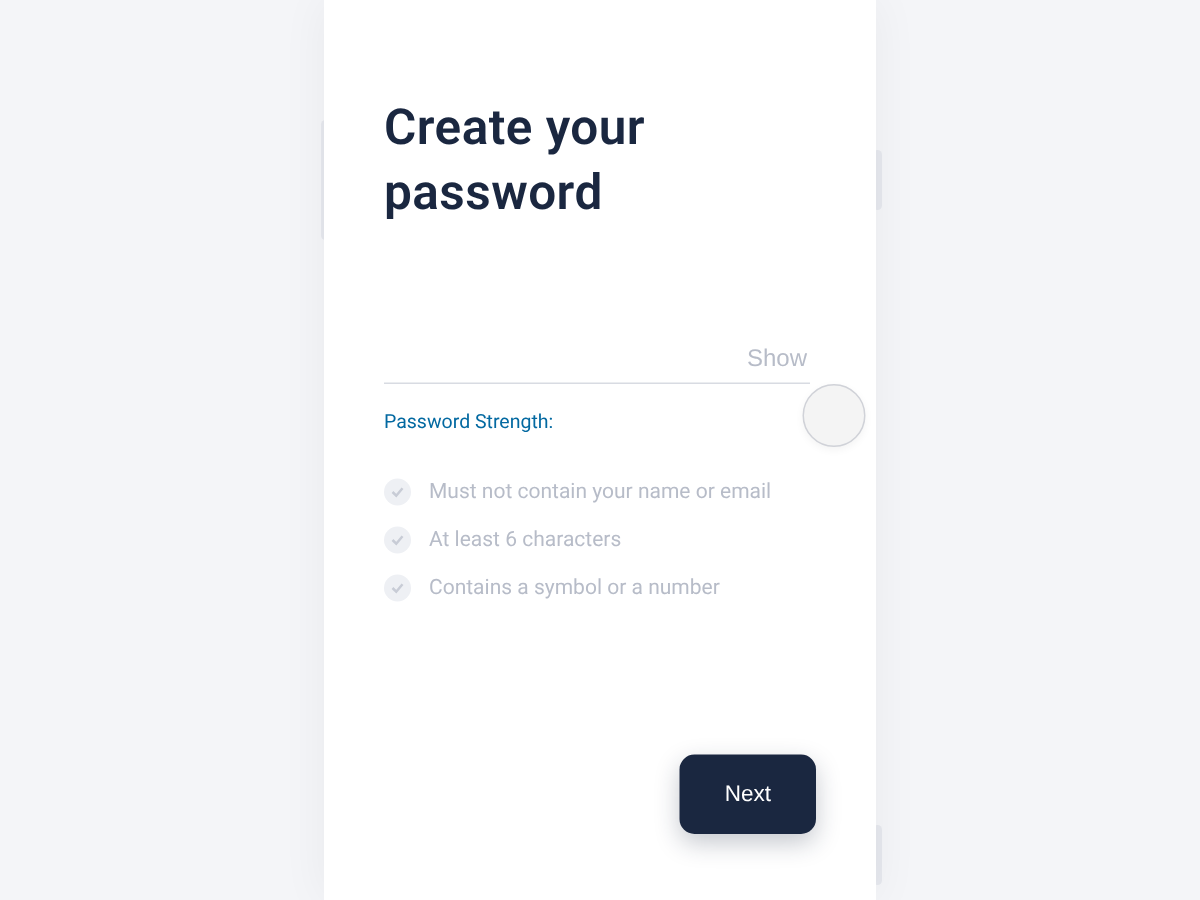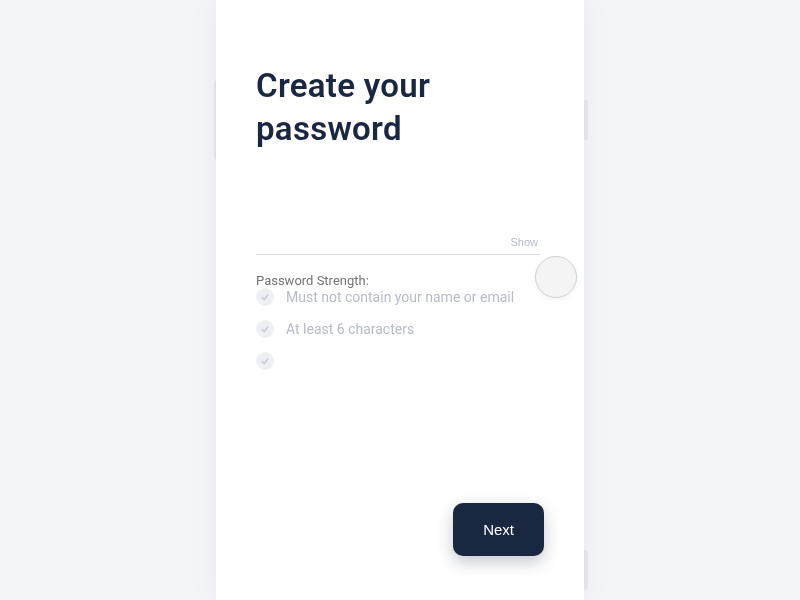--- a/index.html
+++ b/index.html
@@ -39,30 +39,31 @@
     }
     .password-input {
       flex: 1;
       border: none;
       outline: none;
       font-size: 15px;
       color: #1a2740;
       background: transparent;
     }
     .show-btn {
-      font-size: 11px;
+      font-size: 16px;
       color: #b7bcc8;
       cursor: pointer;
       background: none;
       border: none;
       padding: 0 2px;
     }
     .strength-label {
       font-size: 13px;
-      color: #737373;
+      color: #0369a1;
+      margin-bottom: 30px;
     }
     .req-list {
       list-style: none;
     }
     .req-item {
       display: flex;
       align-items: center;
       margin-bottom: 14px;
       font-size: 14px;
       color: #b7bcc8;
@@ -153,19 +154,20 @@
           </svg>
       </span>
       <span>At least 6 characters</span>
     </li>
     <li class="req-item">
       <span class="req-icon">
         <svg viewBox="0 0 12 12">
             <polyline points="2,6 5,9 10,3"></polyline>
           </svg>
       </span>
+      <span>Contains a symbol or a number</span>
     </li>
   </ul>
 
   <button class="next-btn">Next</button>
 </div>
 
 <div class="cursor-circle"></div>
 
 </body></html>

